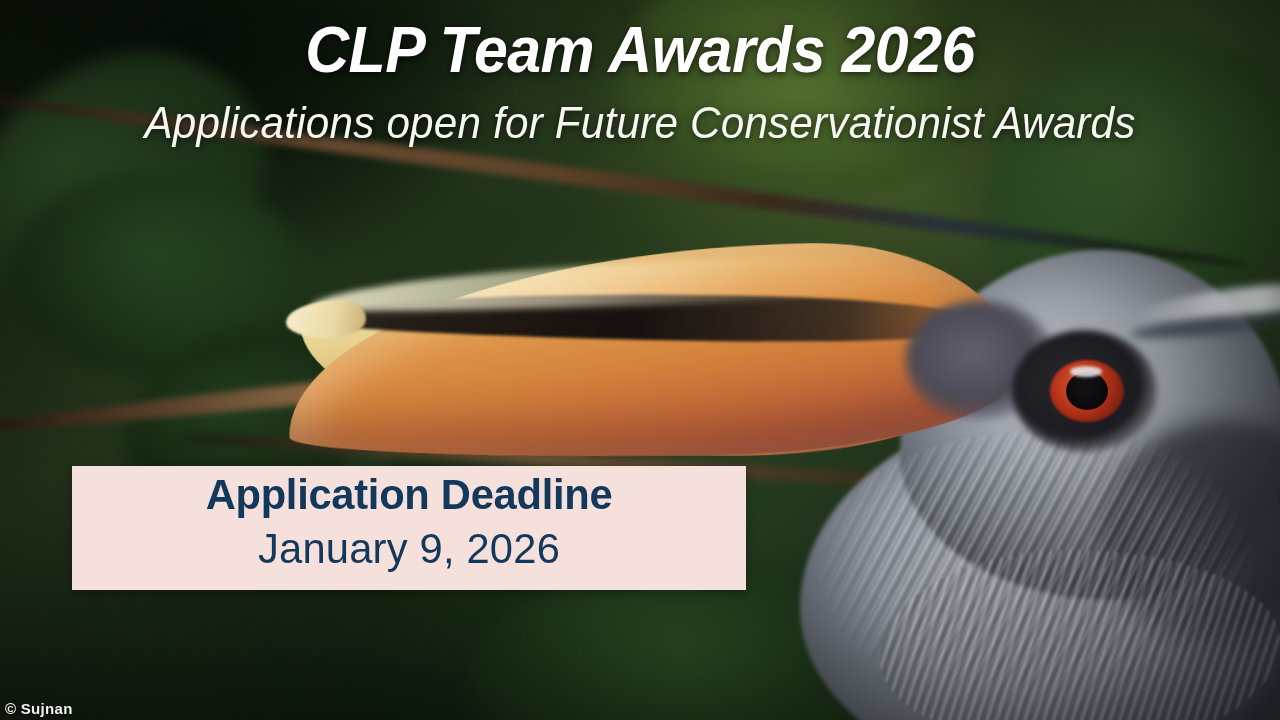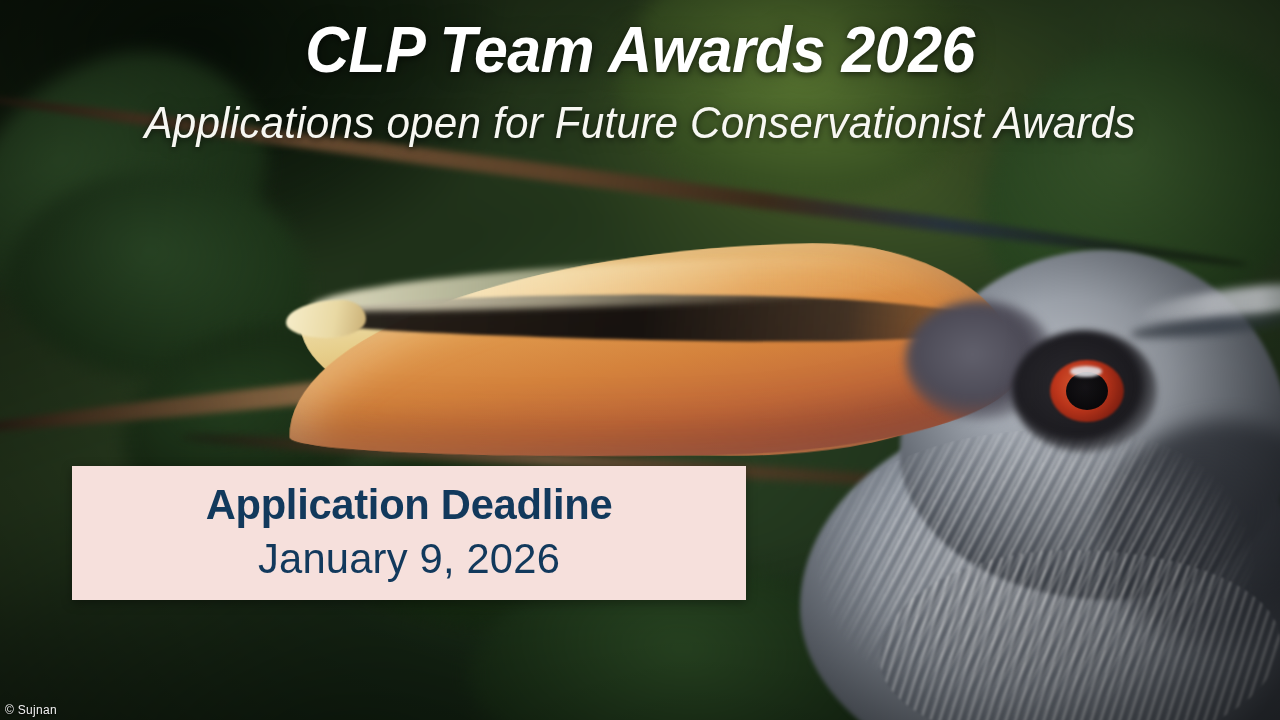--- a/index.html
+++ b/index.html
@@ -258,21 +258,21 @@
     letter-spacing: 0.2px;
     transform: scaleX(0.96);
     text-shadow: 0 2px 6px rgba(0,0,0,0.5), 0 0 18px rgba(0,0,0,0.3);
   }
 
   .deadline-box {
     position: absolute;
     left: 72px;
     top: 466px;
     width: 674px;
-    padding: 14px 0 18px 0;
+    padding: 4px 0 18px 0;
     background: #f6e0dc;
     text-align: center;
     box-shadow: 0 3px 10px rgba(0,0,0,0.35);
   }
   .deadline-title {
     margin: 0;
     color: #12395c;
     font-size: 43px;
     line-height: 1.12;
     font-weight: 700;
@@ -287,22 +287,22 @@
     font-weight: 400;
     letter-spacing: 0.2px;
     transform: scaleX(0.97);
   }
 
   .credit {
     position: absolute;
     left: 5px;
     bottom: 3px;
     color: #f2f2f2;
-    font-size: 12px;
-    font-weight: 400;
+    font-size: 15px;
+    font-weight: 700;
     letter-spacing: 0.3px;
     text-shadow: 0 1px 2px rgba(0,0,0,0.8);
   }
 </style>
 </head>
 <body>
 
 <div id="poster">
 
   <div class="photo-layer">

